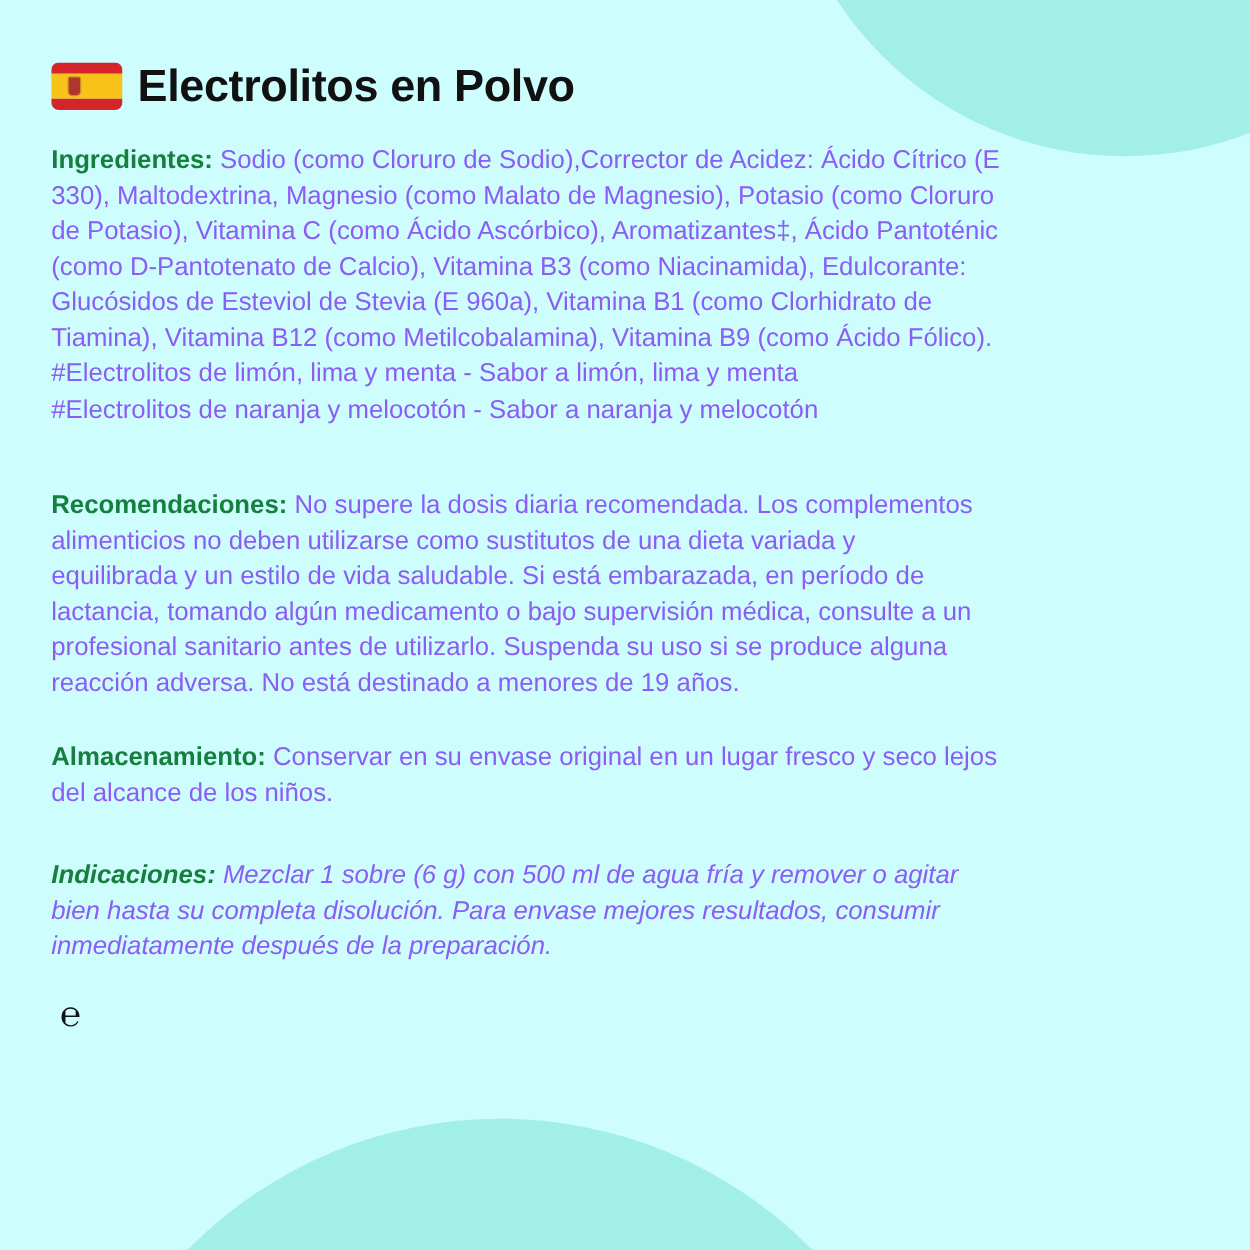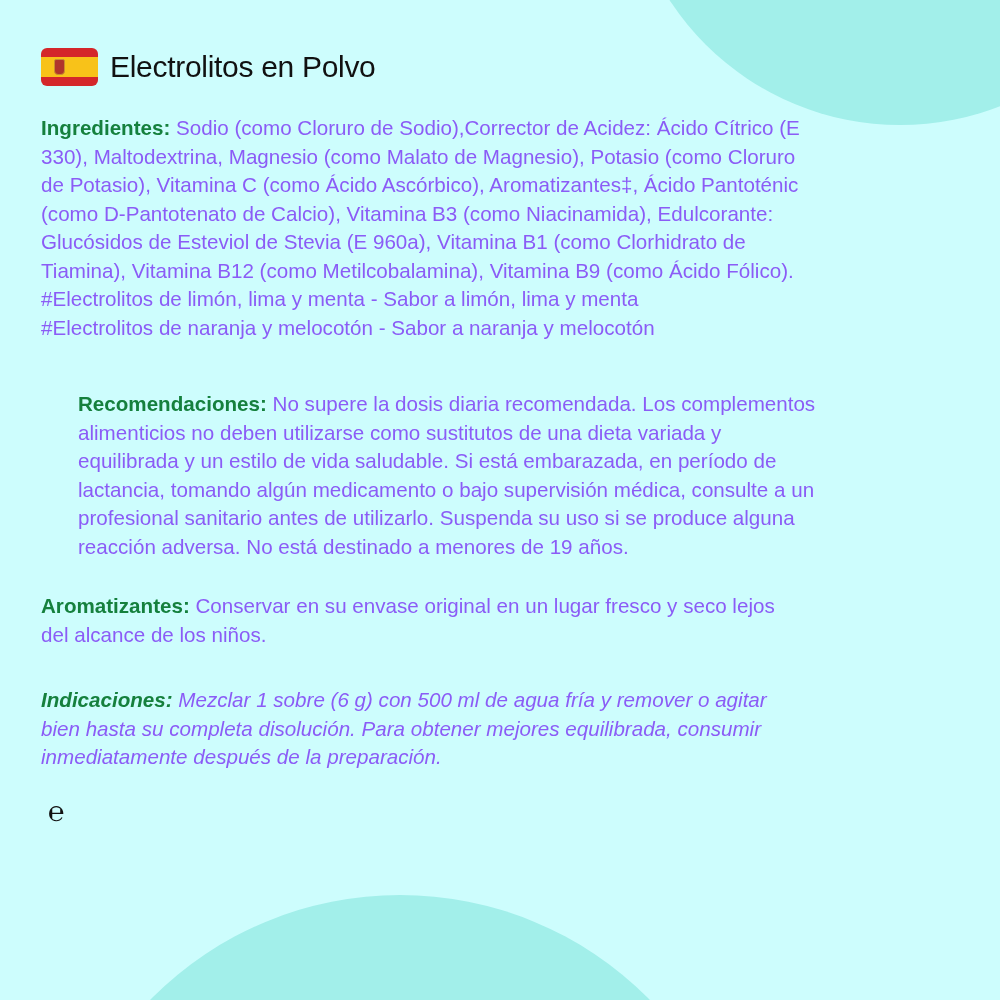--- a/index.html
+++ b/index.html
@@ -13,27 +13,27 @@
   .blob-tr { left: 625px; top: -425px; width: 550px; height: 550px; }
   .blob-bottom { left: 50px; top: 895px; width: 700px; height: 700px; }
 
   .content { position: absolute; left: 41px; top: 0; width: 920px; }
 
   .header { position: absolute; top: 48px; left: 0; display: flex; align-items: center; }
   .flag { width: 57px; height: 38px; border-radius: 6px; overflow: hidden; display: flex; flex-direction: column; position: relative; }
   .flag .red { background: #d4262a; height: 9px; }
   .flag .yellow { background: #f8c219; flex: 1; }
   .flag .crest { position: absolute; left: 13px; top: 11px; width: 9px; height: 14px; background: #b0352c; border-radius: 2px 2px 4px 4px; border: 1px solid #c9902e; }
-  .title { font-weight: normal; font-size: 30px; margin-left: 12px; letter-spacing: -0.3px; color: #111; }
+  .title { font-weight: bold; font-size: 36px; margin-left: 12px; letter-spacing: -0.3px; color: #111; }
 
   .section { position: absolute; left: 0; font-size: 20.6px; line-height: 28.5px; }
   .section .label { font-weight: bold; color: #15803d; }
   .section .body { color: #8b5cf6; }
   .sec-ingredients { top: 114px; }
-  .sec-recomendaciones { top: 390px; margin-left: 37px; }
+  .sec-recomendaciones { top: 390px; }
   .sec-almacenamiento { top: 592px; }
   .sec-indicaciones { top: 686px; font-style: italic; }
   .line { display: block; white-space: nowrap; }
 
   .peso { position: absolute; top: 800px; left: -1px; font-size: 23px; font-weight: bold; color: #111; display: flex; align-items: center; }
   .estimate-mark { font-family: "DejaVu Serif", serif; font-weight: normal; font-size: 28px; margin-left: 8px; line-height: 1; position: relative; top: -2px; }
 </style>
 </head>
 <body>
 
@@ -66,27 +66,27 @@
   <div class="section sec-recomendaciones">
     <span class="line"><span class="label">Recomendaciones:</span><span class="body"> No supere la dosis diaria recomendada. Los complementos</span></span>
     <span class="line body">alimenticios no deben utilizarse como sustitutos de una dieta variada y</span>
     <span class="line body">equilibrada y un estilo de vida saludable. Si está embarazada, en período de</span>
     <span class="line body">lactancia, tomando algún medicamento o bajo supervisión médica, consulte a un</span>
     <span class="line body">profesional sanitario antes de utilizarlo. Suspenda su uso si se produce alguna</span>
     <span class="line body">reacción adversa. No está destinado a menores de 19 años.</span>
   </div>
 
   <div class="section sec-almacenamiento">
-    <span class="line"><span class="label">Aromatizantes:</span><span class="body"> Conservar en su envase original en un lugar fresco y seco lejos</span></span>
+    <span class="line"><span class="label">Almacenamiento:</span><span class="body"> Conservar en su envase original en un lugar fresco y seco lejos</span></span>
     <span class="line body">del alcance de los niños.</span>
   </div>
 
   <div class="section sec-indicaciones">
     <span class="line"><span class="label">Indicaciones:</span><span class="body"> Mezclar 1 sobre (6 g) con 500 ml de agua fría y remover o agitar</span></span>
-    <span class="line body">bien hasta su completa disolución. Para obtener mejores equilibrada, consumir</span>
+    <span class="line body">bien hasta su completa disolución. Para envase mejores resultados, consumir</span>
     <span class="line body">inmediatamente después de la preparación.</span>
   </div>
 
   <div class="peso">
     <span class="estimate-mark">℮</span>
   </div>
 
 </div>
 
 </body></html>

